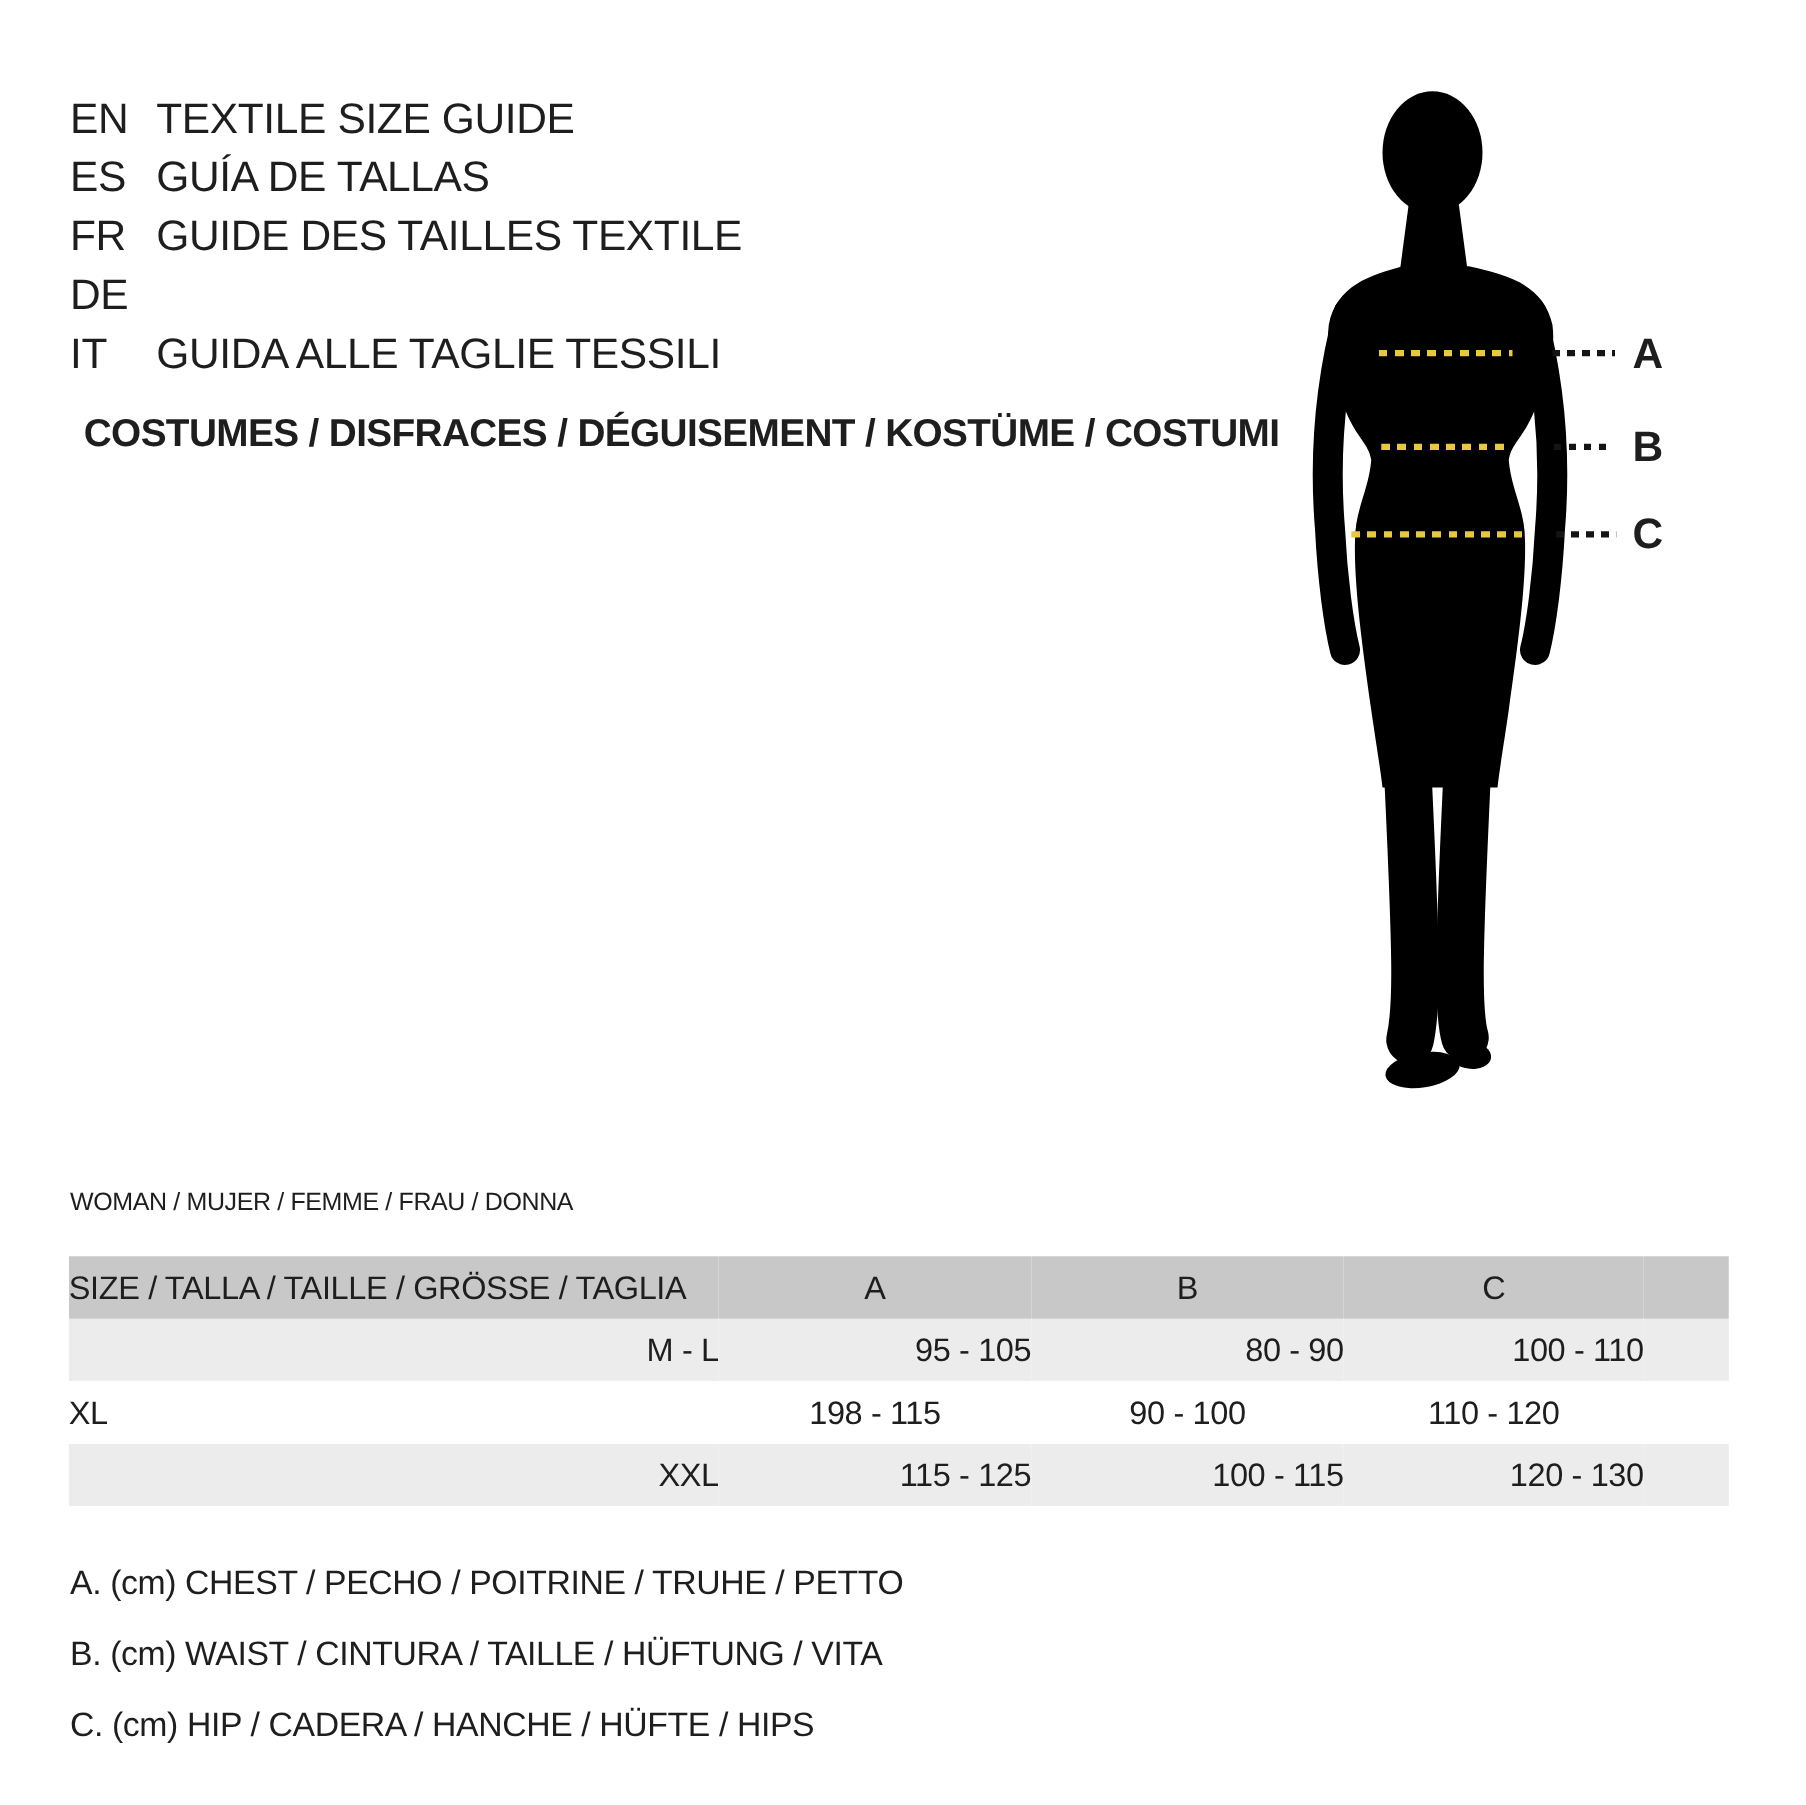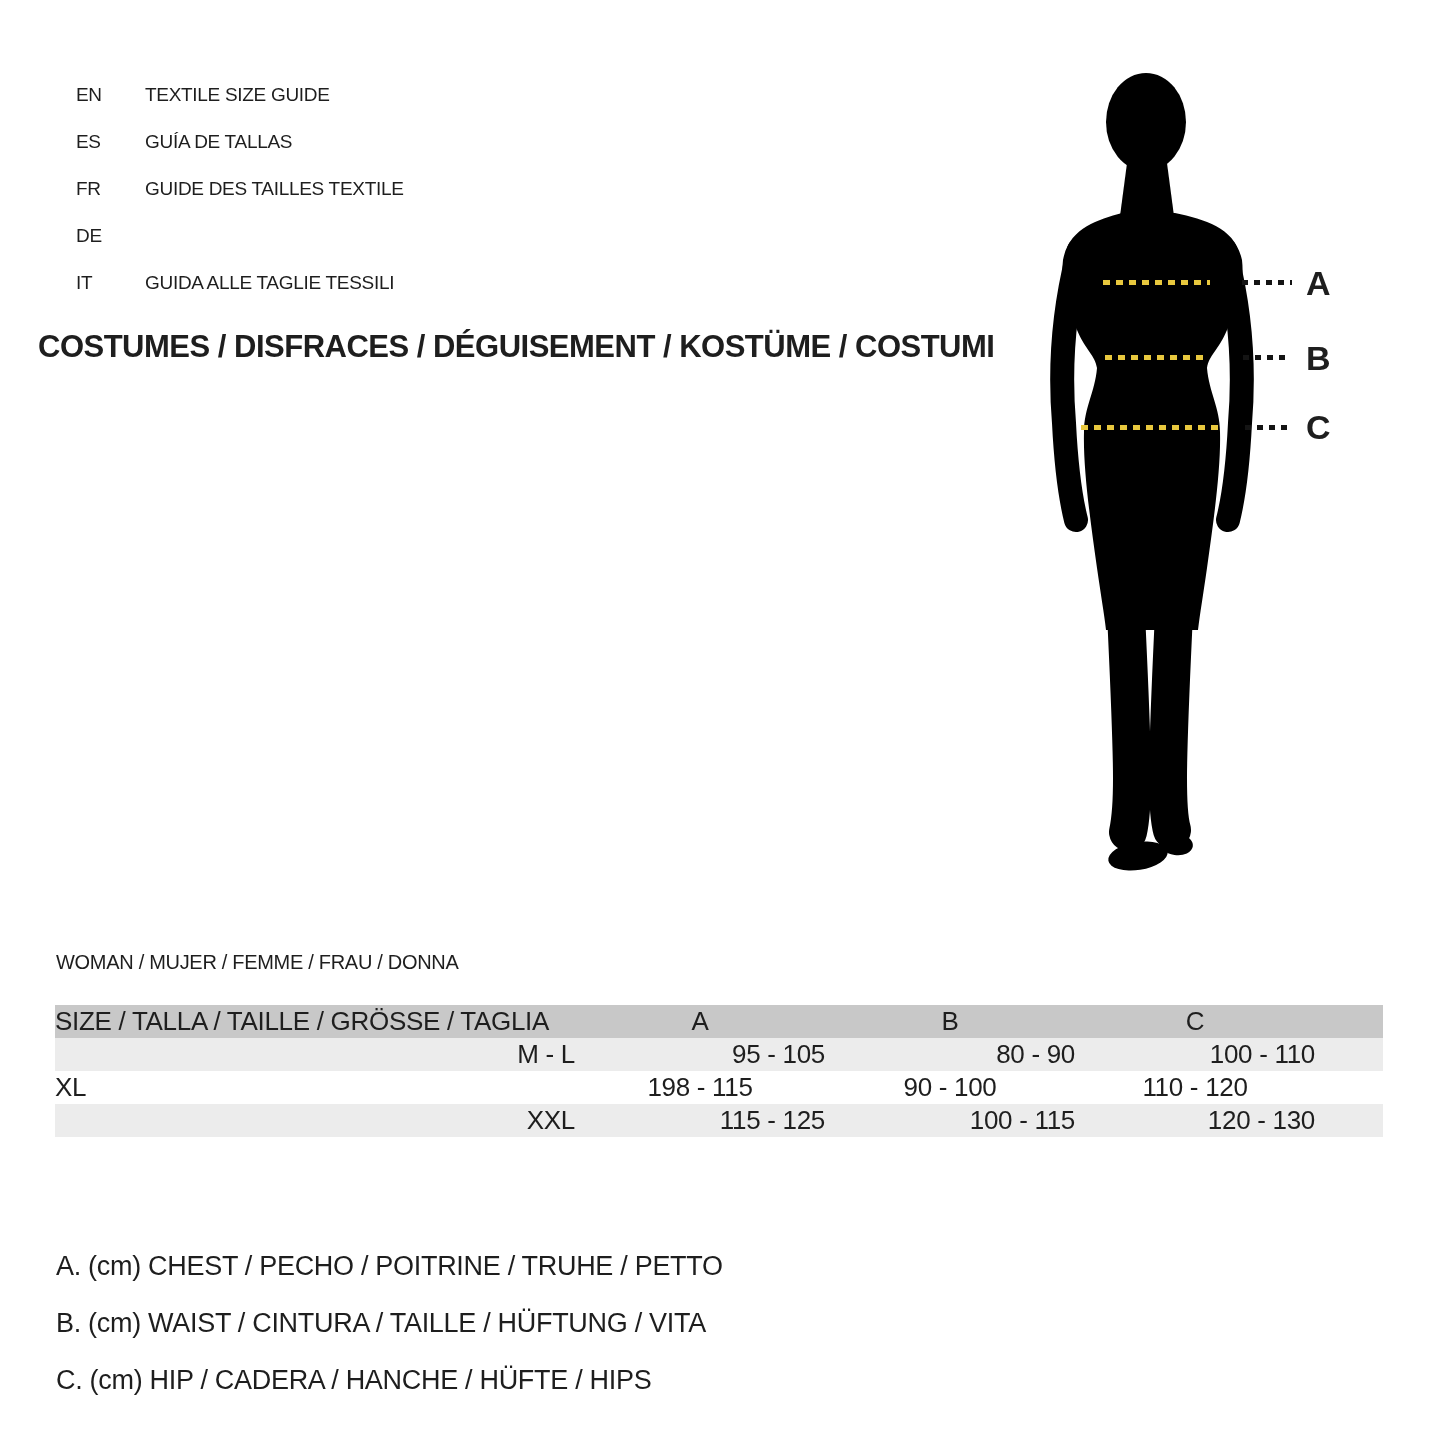--- a/index.html
+++ b/index.html
@@ -2,36 +2,36 @@
 <html><head>
 <meta charset="utf-8">
 <style>
   html,body{margin:0;padding:0;}
   body{
     width:1445px;height:1444px;position:relative;background:#ffffff;
     font-family:"Liberation Sans","DejaVu Sans",sans-serif;
     color:#1e1e1e;overflow:hidden;
   }
   
-  .lang-row{position:absolute;left:56px;display:flex;font-size:19px;letter-spacing:-0.3px;line-height:30px;white-space:nowrap;margin-left:20px;}
+  .lang-row{position:absolute;left:56px;display:flex;font-size:34px;letter-spacing:-0.3px;line-height:30px;white-space:nowrap;}
   .lang-code{width:69px;flex:0 0 69px;}
   
-  .costumes-title{position:absolute;left:38px;top:329px;font-size:31px;font-weight:bold;letter-spacing:-0.5px;white-space:nowrap;}
+  .costumes-title{position:absolute;left:67px;top:329px;font-size:31px;font-weight:bold;letter-spacing:-0.5px;white-space:nowrap;}
   .woman-title{position:absolute;left:56px;top:951px;font-size:20px;letter-spacing:-0.3px;white-space:nowrap;}
   
   .figure-wrap{position:absolute;left:1035px;top:68px;width:230px;height:810px;}
   .figure-wrap svg{display:block;width:100%;height:100%;}
   
   .dash-yellow{position:absolute;height:5px;background:repeating-linear-gradient(90deg,#e8c83e 0 7px,transparent 7px 13px);}
   .dash-black{position:absolute;height:5px;background:repeating-linear-gradient(90deg,#141414 0 6px,transparent 6px 12px);}
   .marker-label{position:absolute;font-size:34px;font-weight:bold;line-height:34px;letter-spacing:-0.5px;}
   
   table.size-table{position:absolute;left:55px;top:1005px;width:1328px;border-collapse:collapse;table-layout:fixed;
     font-size:26px;letter-spacing:-0.3px;}
-  table.size-table td{padding:0;height:33px;vertical-align:middle;overflow:hidden;white-space:nowrap;}
+  table.size-table td{padding:0;height:50px;vertical-align:middle;overflow:hidden;white-space:nowrap;}
   td.name-cell{padding-left:7px;text-align:left;}
   td.val-cell{text-align:center;}
   tr.hdr td{background:#c8c8c8;}
   tr.alt td{background:#ececec;text-align:right;}
   
   .legend-row{position:absolute;left:56px;font-size:27px;letter-spacing:-0.3px;line-height:31px;white-space:nowrap;}
 </style>
 </head>
 <body>
 

